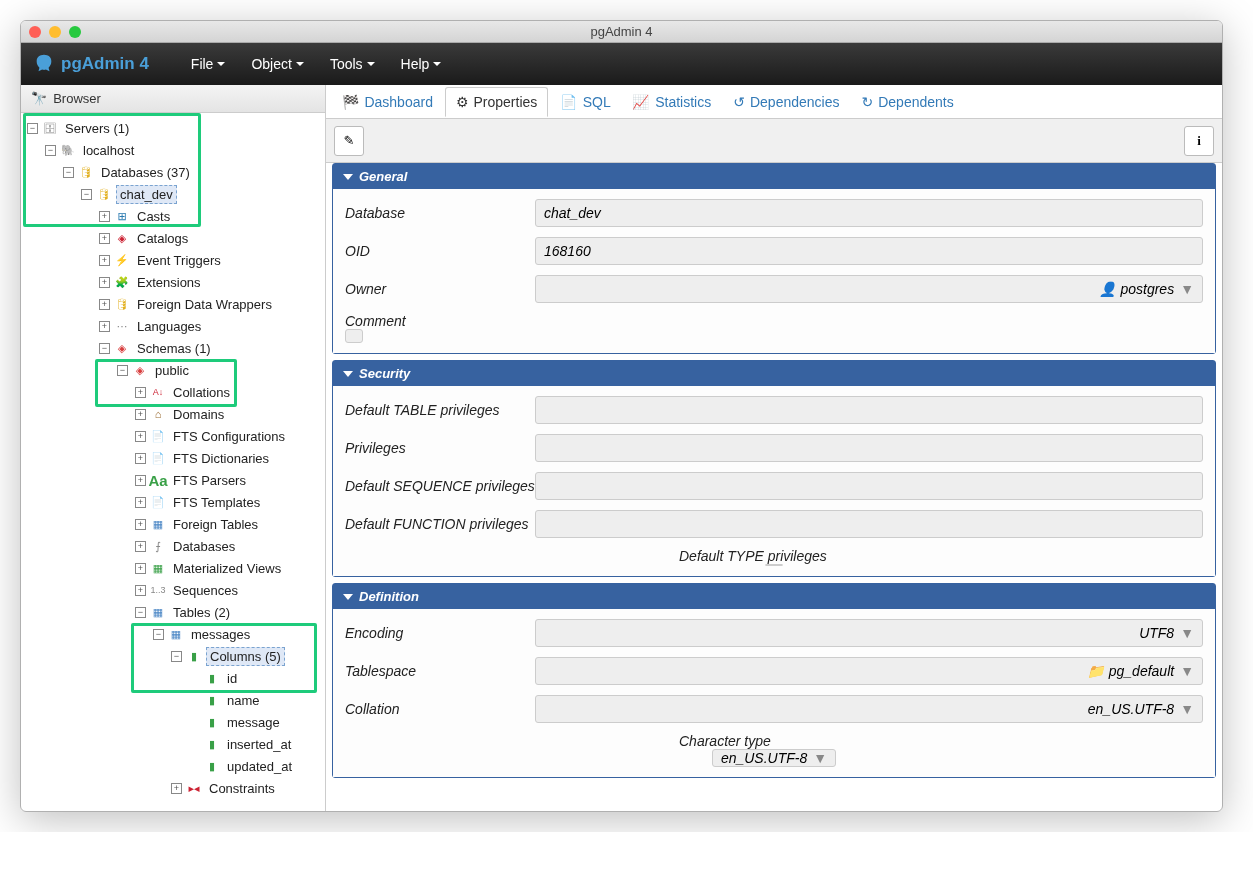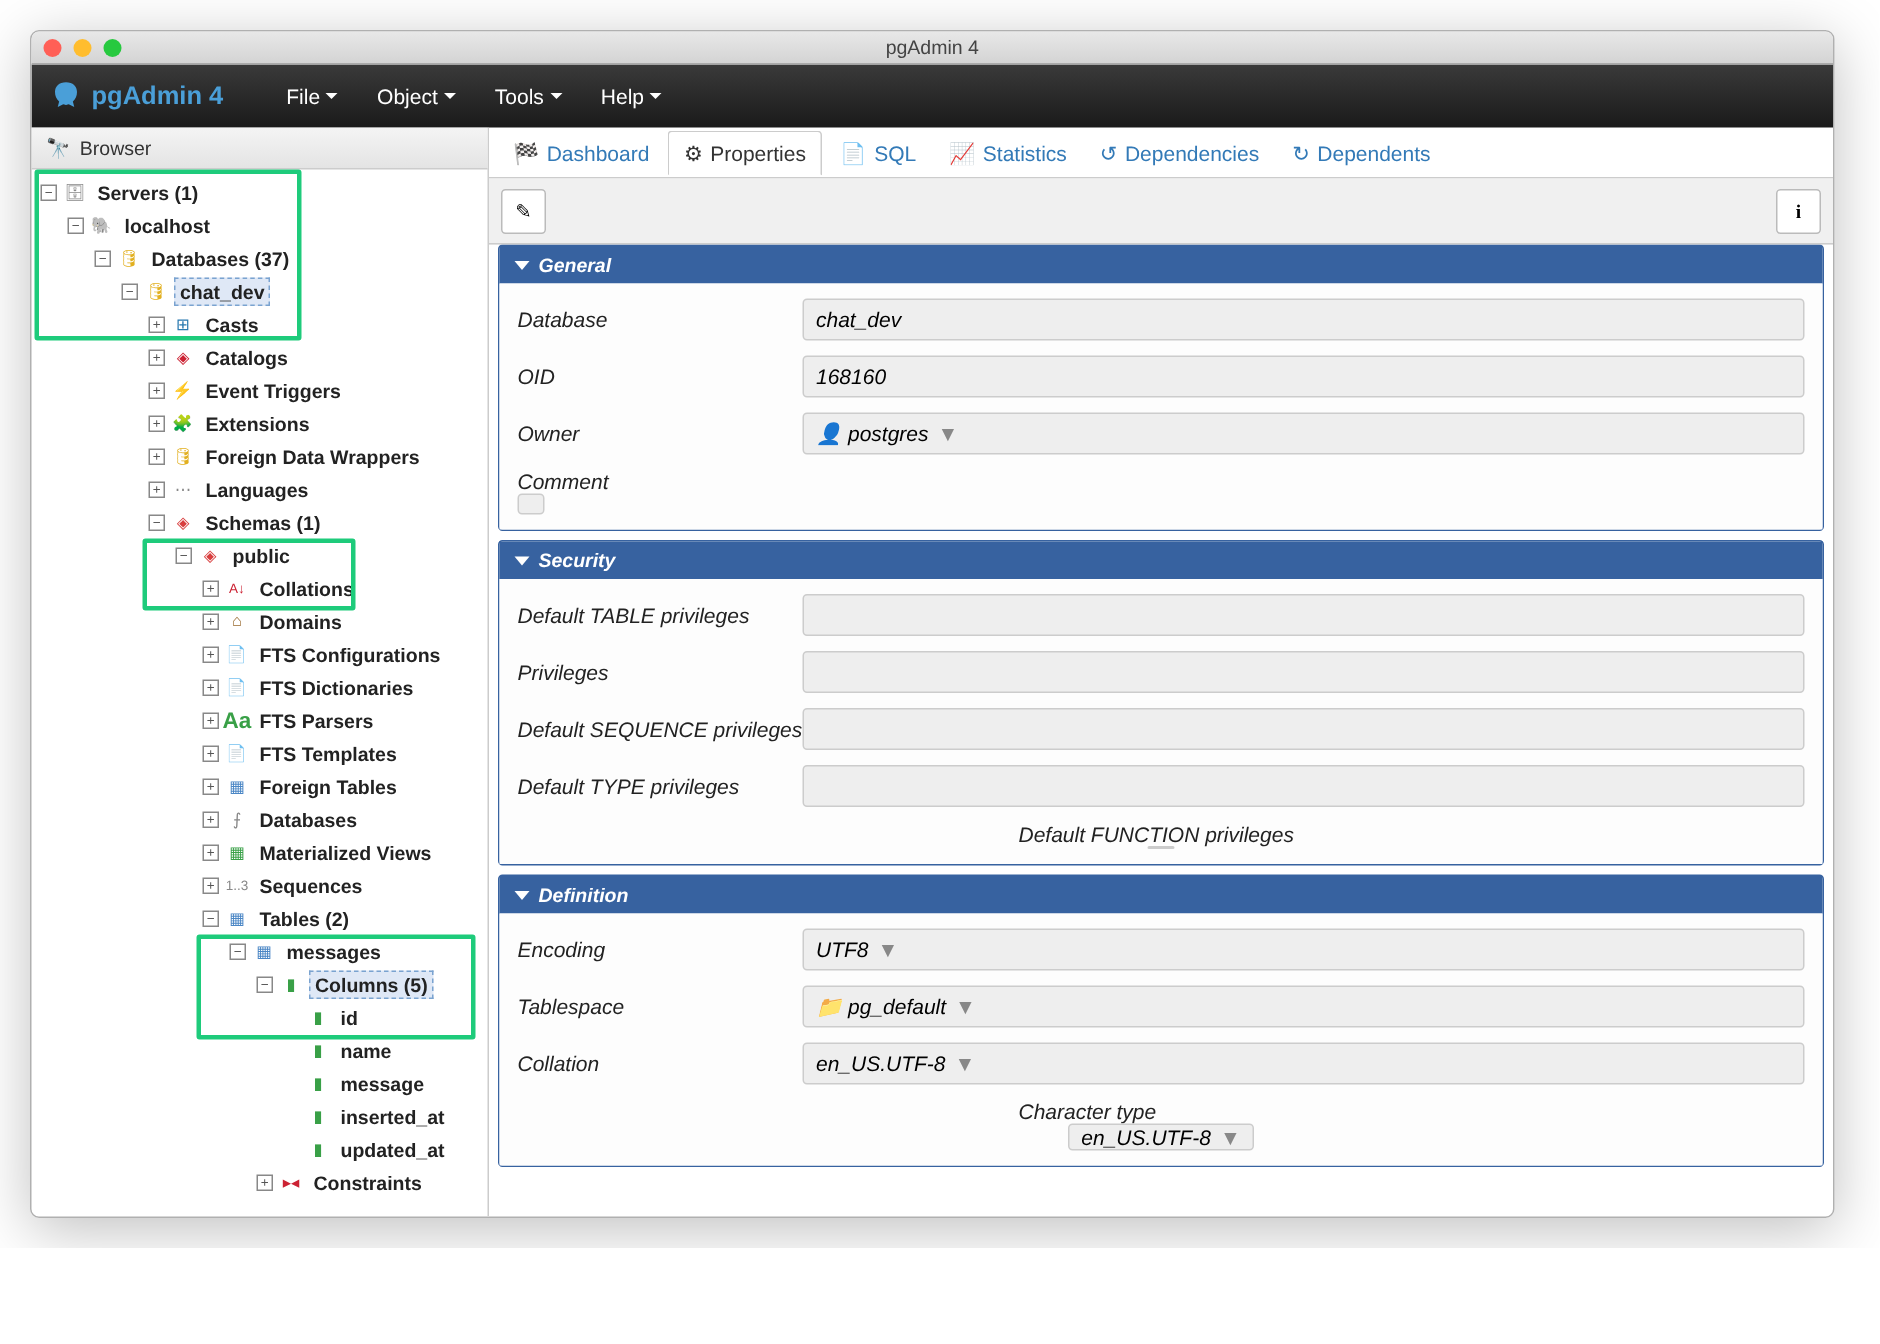--- a/index.html
+++ b/index.html
@@ -16,39 +16,39 @@
 .menu-item { padding: 6px 8px; cursor: pointer; font-size: 14px; display: flex; align-items: center; gap: 4px; }
 .caret-down { width: 0; height: 0; border-left: 4px solid transparent; border-right: 4px solid transparent; border-top: 4px solid #fff; }
 .body { flex: 1; display: flex; overflow: hidden; }
 .sidebar { width: 305px; border-right: 1px solid #ccc; display: flex; flex-direction: column; position: relative; }
 .browser-header { height: 28px; background: linear-gradient(#f4f4f4,#e4e4e4); border-bottom: 1px solid #ccc; display: flex; align-items: center; padding: 0 10px; gap: 6px; font-size: 13px; color: #333; }
 .tree { flex: 1; overflow: auto; padding: 4px 0; font-size: 13px; color: #222; }
 .tree-node { display: flex; align-items: center; height: 22px; gap: 4px; white-space: nowrap; cursor: pointer; padding-left: 6px; }
 .expander { width: 11px; height: 11px; border: 1px solid #888; background: #fff; display: flex; align-items: center; justify-content: center; font-size: 9px; line-height: 1; color: #555; cursor: pointer; }
 .spacer-exp { width: 11px; height: 11px; }
 .icon { width: 16px; height: 16px; display: inline-flex; align-items: center; justify-content: center; font-size: 11px; }
-.tree-label { padding: 1px 3px; font-weight: bold; }
+.tree-label { padding: 1px 3px; }
 .selected .tree-label { background: #dfe8f6; border: 1px dashed #7aa3d0; }
 .highlight-box { border: 3px solid #1ecb7b; position: absolute; pointer-events: none; border-radius: 2px; }
 .main { flex: 1; display: flex; flex-direction: column; overflow: hidden; }
 .tabs { height: 34px; display: flex; align-items: center; border-bottom: 1px solid #ccc; padding: 0 6px; gap: 2px; }
 .tab { padding: 6px 10px; cursor: pointer; color: #337ab7; display: flex; align-items: center; gap: 5px; font-size: 14px; }
 .tab.active { background: #fff; border: 1px solid #ccc; border-bottom: 1px solid #fff; border-radius: 3px 3px 0 0; color: #333; margin-bottom: -1px; }
 .toolbar { height: 44px; background: #f0f0f0; border-bottom: 1px solid #ccc; display: flex; align-items: center; padding: 0 8px; justify-content: space-between; }
 .toolbtn { width: 30px; height: 30px; border: 1px solid #bbb; border-radius: 3px; background: #fff; display: flex; align-items: center; justify-content: center; cursor: pointer; }
 .content { flex: 1; overflow: auto; padding: 0; font-style: italic; }
 .panel { margin: 0; border: 1px solid #3762a0; border-radius: 3px; }
 .panel + .panel { margin-top: 6px; }
 .panel-header { background: #3762a0; color: #fff; padding: 5px 10px; font-size: 13px; font-weight: bold; display: flex; align-items: center; gap: 6px; cursor: pointer; }
 .panel-body { padding: 10px 12px; background: #fdfdfd; }
 .field-row { display: flex; align-items: center; margin-bottom: 10px; }
 .field-row:last-child { margin-bottom: 0; flex-direction: column; }
 .field-label { width: 190px; font-size: 14px; color: #222; }
 .field-input { flex: 1; height: 28px; border: 1px solid #ccc; background: #eee; border-radius: 3px; padding: 0 8px; font-size: 14px; display: flex; align-items: center; gap: 6px; }
-.field-input.dropdown { justify-content: flex-start; }
+.field-input.dropdown { justify-content: flex-end; }
 .field-input.textarea { height: 90px; align-items: flex-start; padding: 6px 8px; resize: both; }
 .caret-dd { color: #888; }
 .tri-down { width: 0; height: 0; border-left: 5px solid transparent; border-right: 5px solid transparent; border-top: 6px solid #fff; }
 .content-wrap { padding: 0 6px 6px 6px; }
 
 
 .ico-db { color: #e2b020; }
 .ico-server { color: #888; }
 .ico-pg { color: #2a7ab0; }
 .ico-folder { color: #e2b020; }
@@ -362,25 +362,25 @@
                 </div>
             <div class="field-row">
                   <div class="field-label">Privileges</div>
                   <div class="field-input"></div>
                 </div>
             <div class="field-row">
                   <div class="field-label">Default SEQUENCE privileges</div>
                   <div class="field-input"></div>
                 </div>
             <div class="field-row">
-                  <div class="field-label">Default TYPE privileges</div>
+                  <div class="field-label">Default FUNCTION privileges</div>
                   <div class="field-input"></div>
                 </div>
             <div class="field-row">
-                  <div class="field-label">Default FUNCTION privileges</div>
+                  <div class="field-label">Default TYPE privileges</div>
                   <div class="field-input"></div>
                 </div>
           </div>
         </div>
 
         <div class="panel">
           <div class="panel-header">
                 <span class="tri-down"></span>
                 <span>Definition</span>
               </div>

